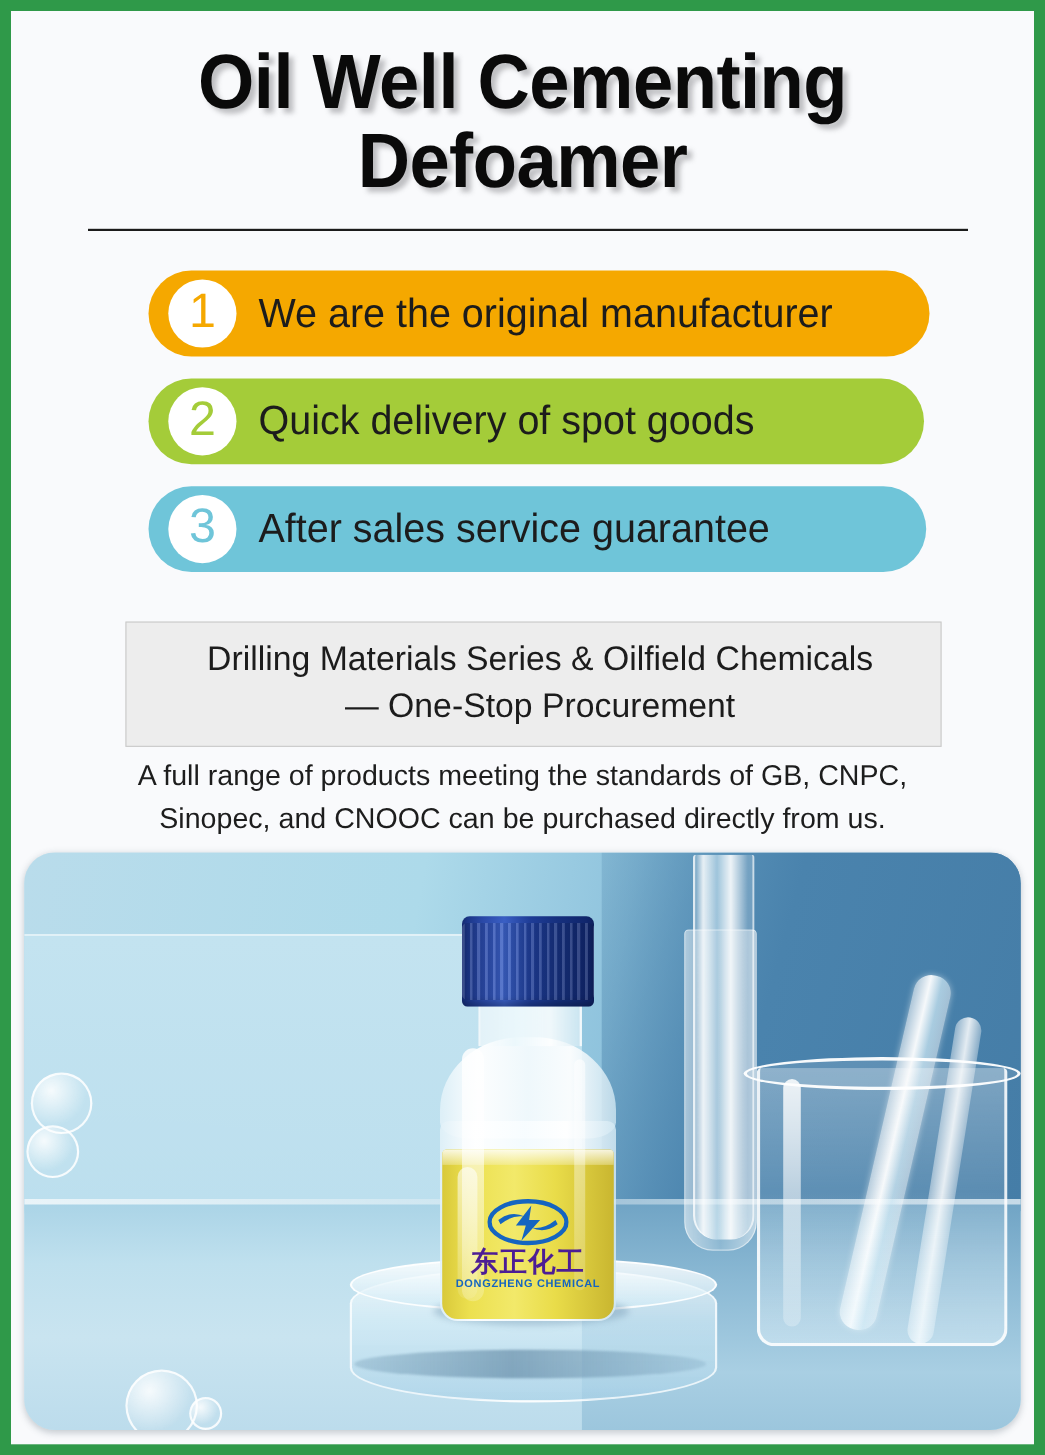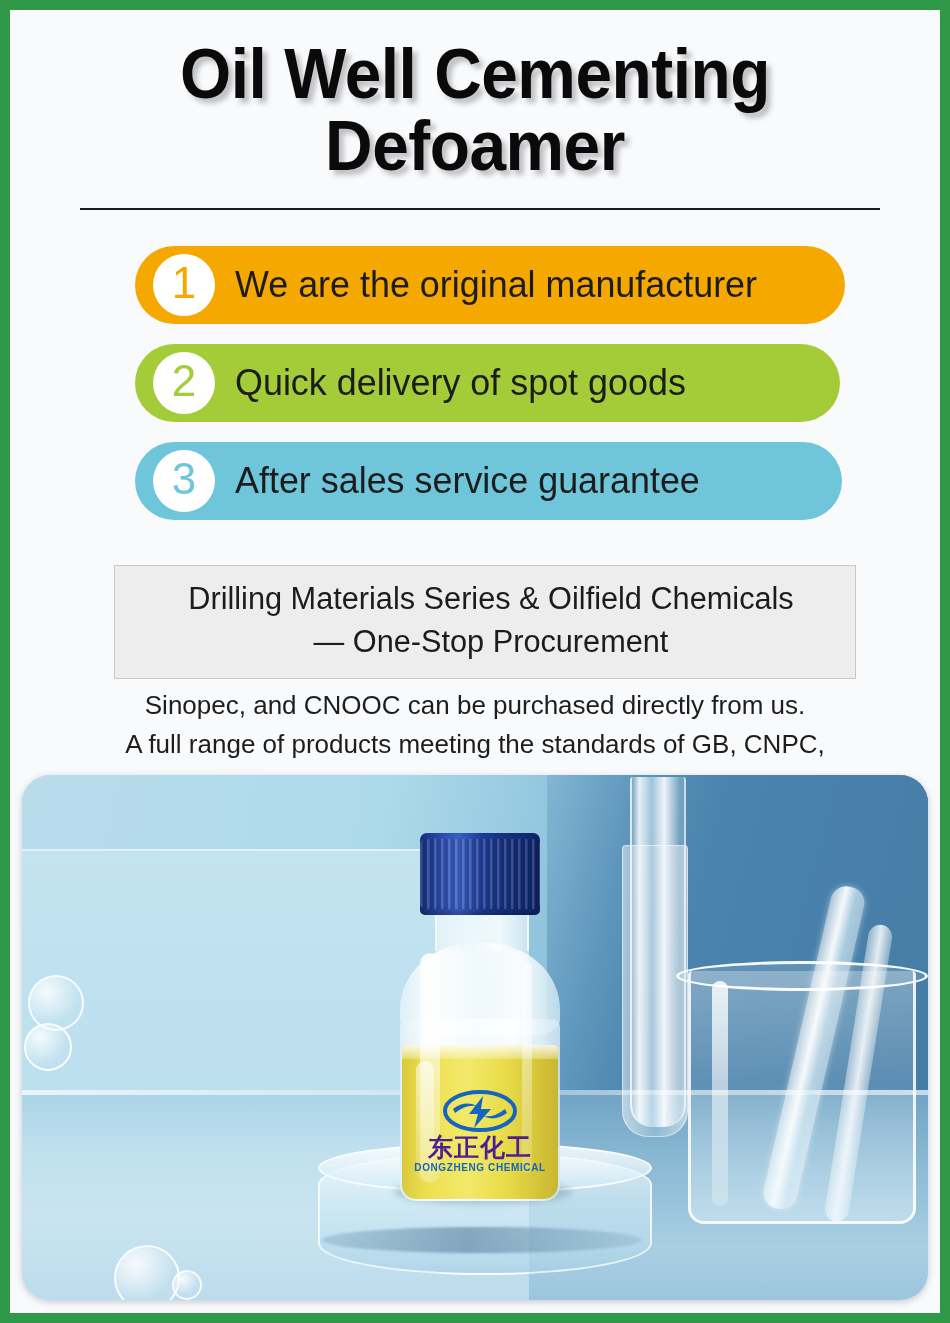--- a/index.html
+++ b/index.html
@@ -469,22 +469,22 @@
       </div>
 
     </div>
 
     <div class="tagline-box">
       <div class="tagline-line">Drilling Materials Series &amp; Oilfield Chemicals</div>
       <div class="tagline-line">— One-Stop Procurement</div>
     </div>
 
     <div class="blurb">
+      <div class="blurb-line">A full range of products meeting the standards of GB, CNPC,</div>
       <div class="blurb-line">Sinopec, and CNOOC can be purchased directly from us.</div>
-      <div class="blurb-line">A full range of products meeting the standards of GB, CNPC,</div>
     </div>
 
     <div class="photo">
       <div class="photo-inner">
 
         <div class="bg-wall"></div>
         <div class="bg-wall-right"></div>
         <div class="bg-panel"></div>
         <div class="bg-table"></div>
         <div class="bg-table-right"></div>

